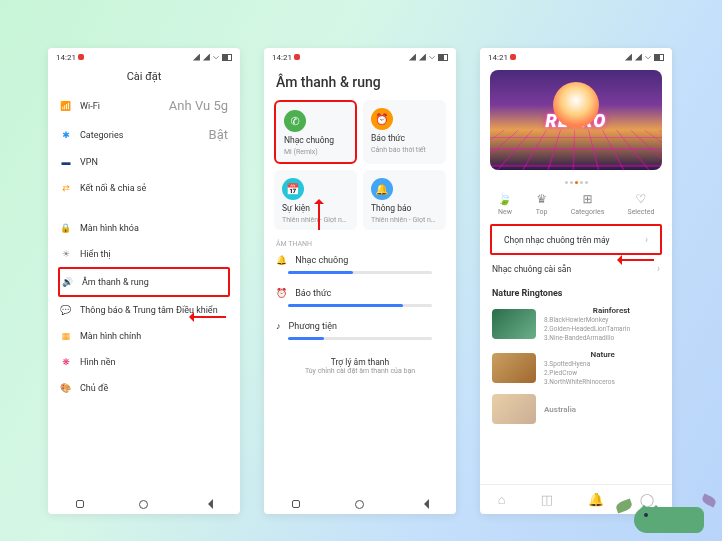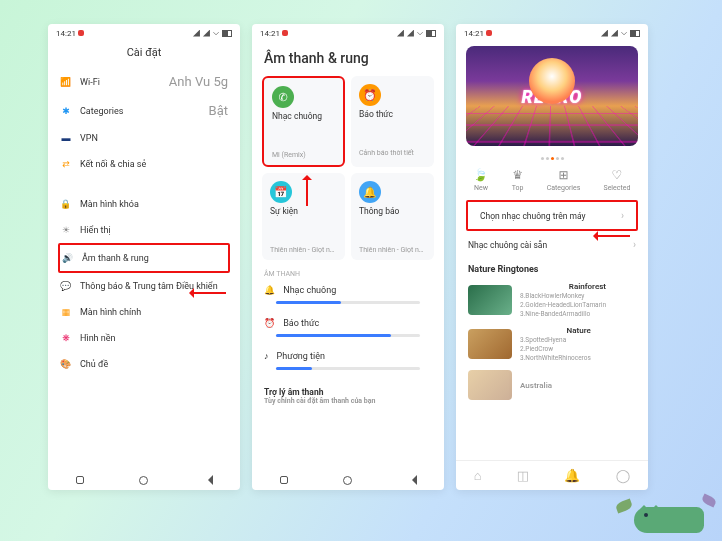--- a/index.html
+++ b/index.html
@@ -3,21 +3,21 @@
 <meta charset="utf-8">
 <style>
   * { box-sizing: border-box; margin: 0; padding: 0; }
   body {
     width: 722px; height: 541px;
     background: linear-gradient(120deg, #c8f5d8 0%, #d5f7e6 35%, #c5e0fb 70%, #b8d4f9 100%);
     font-family: -apple-system, Roboto, "Segoe UI", Arial, sans-serif;
     position: relative;
     overflow: hidden;
   }
-  .row { display: flex; gap: 12px; padding: 24px 48px 0 48px; }
+  .row { display: flex; gap: 24px; padding: 48px 48px 0 48px; }
   .phone {
     width: 192px; height: 466px;
     background: #fff; border-radius: 4px;
     box-shadow: 0 2px 10px rgba(0,0,0,.08);
     display: flex; flex-direction: column;
     overflow: hidden; font-size: 9px; color: #333;
     position: relative;
   }
   .statusbar {
     height: 18px; display:flex; align-items:center; justify-content:space-between;
@@ -78,29 +78,29 @@
     background:#f7f8fa; border-radius:6px; padding:8px 8px 6px;
     display:flex; flex-direction:column; gap:3px;
   }
   .s2-card .ico {
     width:22px; height:22px; border-radius:50%;
     display:flex; align-items:center; justify-content:center; color:#fff; font-size:11px;
   }
   .bg-green{background:#4caf50} .bg-orange{background:#ff9800}
   .bg-teal{background:#26c6da} .bg-blue{background:#42a5f5}
   .s2-card .t { font-size:8.5px; color:#333; }
-  .s2-card .s { font-size:7px; color:#999; white-space:nowrap; overflow:hidden; text-overflow:ellipsis;margin-top:27px; }
+  .s2-card .s { font-size:7px; color:#999; white-space:nowrap; overflow:hidden; text-overflow:ellipsis; }
   .s2-sec { padding:10px 12px 2px; font-size:7px; color:#aaa; text-transform:uppercase; }
   .s2-slider { display:flex; align-items:center; gap:8px; padding:4px 12px; }
   .s2-slider .track {
     flex:1; height:3px; background:#e5e5e5; border-radius:2px; position:relative;
   }
   .s2-slider .fill { height:100%; background:#3b7cff; border-radius:2px; }
   .s2-row { display:flex; flex-direction:column; gap:2px; padding:5px 12px; }
-  .s2-foot { text-align:left; padding:8px 12px 4px;font-weight:bold; }
+  .s2-foot { text-align:center; padding:8px 12px 4px; }
   .s2-foot .a { font-size:8.5px; color:#333; }
   .s2-foot .b { font-size:7px; color:#999; }
 
   
   .s3-banner {
     margin:4px 10px 6px; height:100px; border-radius:8px; overflow:hidden;
     background: linear-gradient(180deg, #4a2a7a 0%, #7a3a9a 35%, #e8a050 60%, #2a1a4a 100%);
     position:relative; display:flex; align-items:center; justify-content:center;
   }
   .s3-banner .retro {

